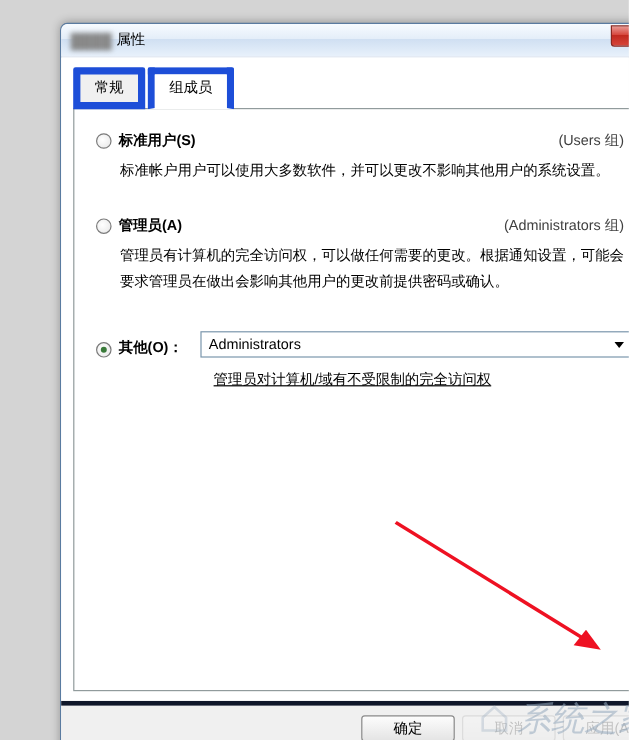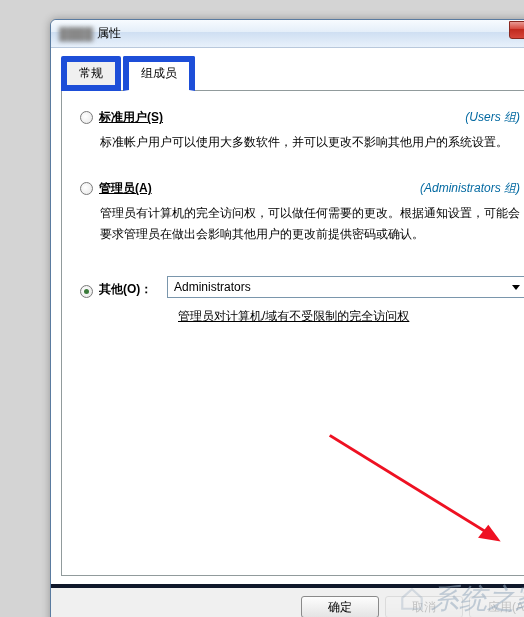--- a/index.html
+++ b/index.html
@@ -124,26 +124,24 @@
       content: "";
       position: absolute;
       top: 3px; left: 3px;
       width: 5px; height: 5px;
       border-radius: 50%;
       background: #3a7a3a;
     }
     .option-label {
       font-weight: bold;
       flex: 1;
-      text-decoration: underline;
     }
     .option-group {
-      color: #0369a1;
+      color: #404040;
       margin-right: 8px;
-      font-style: italic;
     }
     .option-desc {
       margin-left: 20px;
       line-height: 1.7;
       color: #000;
     }
     .other-row {
       display: flex;
       align-items: flex-end;
       margin-top: 32px;

